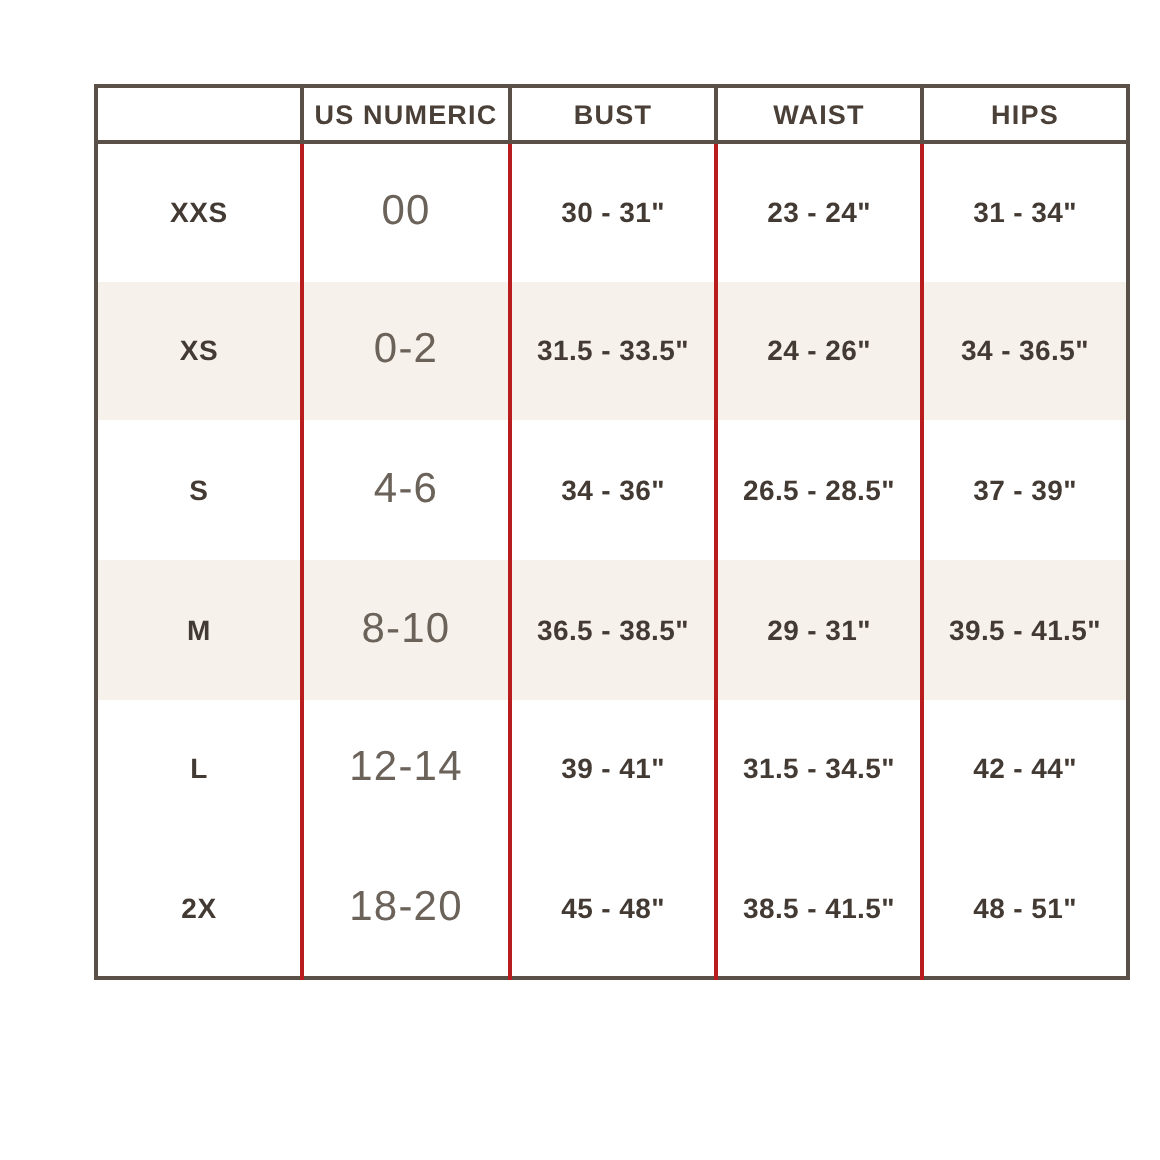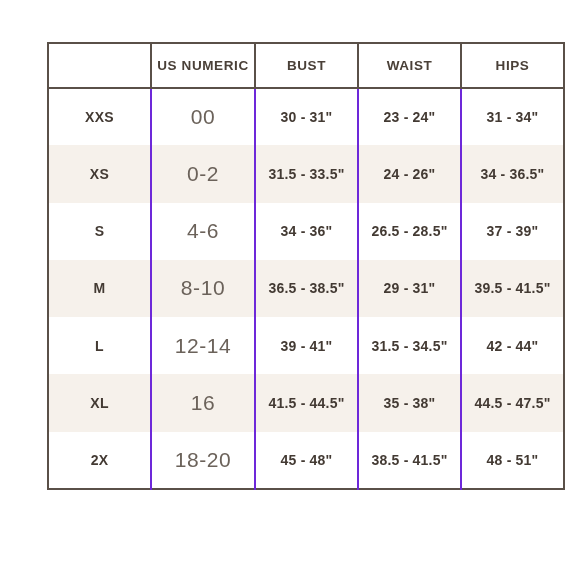--- a/index.html
+++ b/index.html
@@ -39,21 +39,21 @@
     border: 2px solid #5a5048;
   }
 
   table.size-table col.c-size    { width: 103px; }
   table.size-table col.c-numeric { width: 104px; }
   table.size-table col.c-bust    { width: 103px; }
   table.size-table col.c-waist   { width: 103px; }
   table.size-table col.c-hips    { width: 103px; }
 
   thead tr.header-row {
-    height: 45px;
+    height: 28px;
   }
 
   thead th {
     border-bottom: 2px solid #5a5048;
     border-right: 2px solid #5a5048;
     font-size: 13.5px;
     font-weight: bold;
     letter-spacing: 0.6px;
     color: #4a4038;
     text-transform: uppercase;
@@ -75,21 +75,21 @@
   }
   tbody tr.shaded td {
     background: #f6f1eb;
     margin-top: 44px;
   }
   tbody tr.plain td {
     background: #ffffff;
   }
 
   tbody td {
-    border-right: 2px solid #6d28d9;
+    border-right: 2px solid #b91c1c;
     text-align: center;
     vertical-align: middle;
     padding: 0;
     font-size: 14px;
     color: #4a4038;
   }
   tbody td:last-child {
     border-right: none;
   }
 
@@ -164,27 +164,20 @@
             <td class="cell-meas">29 - 31"</td>
             <td class="cell-meas">39.5 - 41.5"</td>
           </tr>
           <tr class="plain">
             <td class="cell-size">L</td>
             <td class="cell-numeric">12-14</td>
             <td class="cell-meas">39 - 41"</td>
             <td class="cell-meas">31.5 - 34.5"</td>
             <td class="cell-meas">42 - 44"</td>
           </tr>
-          <tr class="shaded">
-            <td class="cell-size">XL</td>
-            <td class="cell-numeric">16</td>
-            <td class="cell-meas">41.5 - 44.5"</td>
-            <td class="cell-meas">35 - 38"</td>
-            <td class="cell-meas">44.5 - 47.5"</td>
-          </tr>
           <tr class="plain">
             <td class="cell-size">2X</td>
             <td class="cell-numeric">18-20</td>
             <td class="cell-meas">45 - 48"</td>
             <td class="cell-meas">38.5 - 41.5"</td>
             <td class="cell-meas">48 - 51"</td>
           </tr>
         </tbody>
     </table>
   </div>

